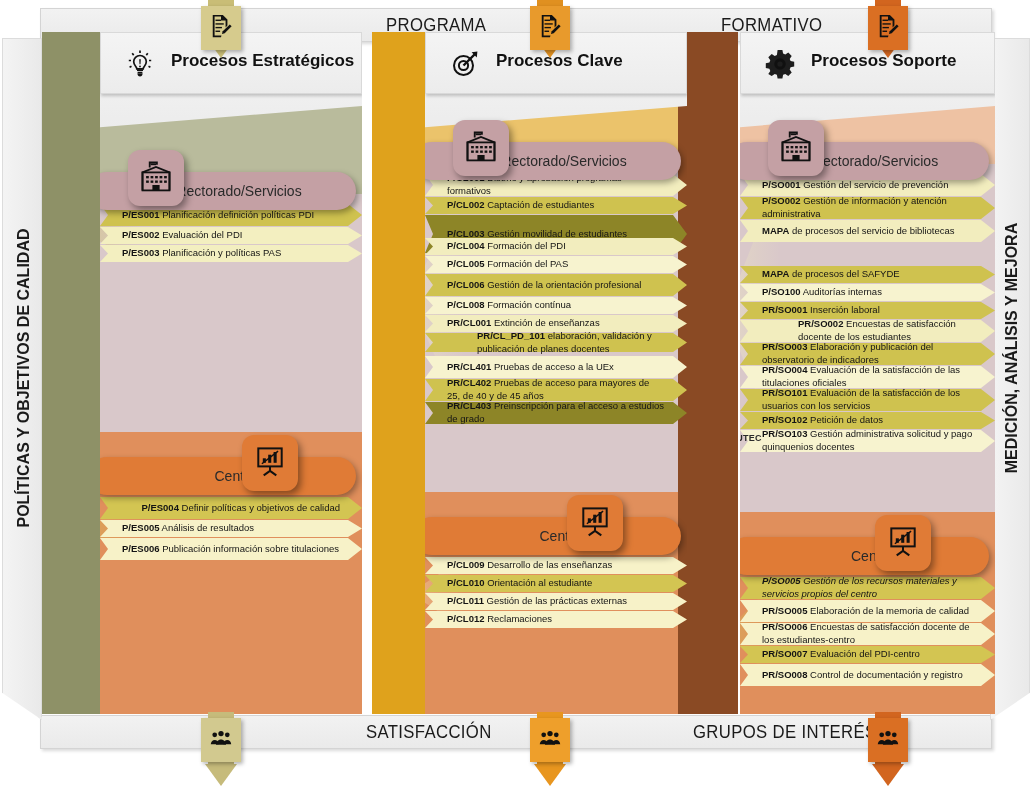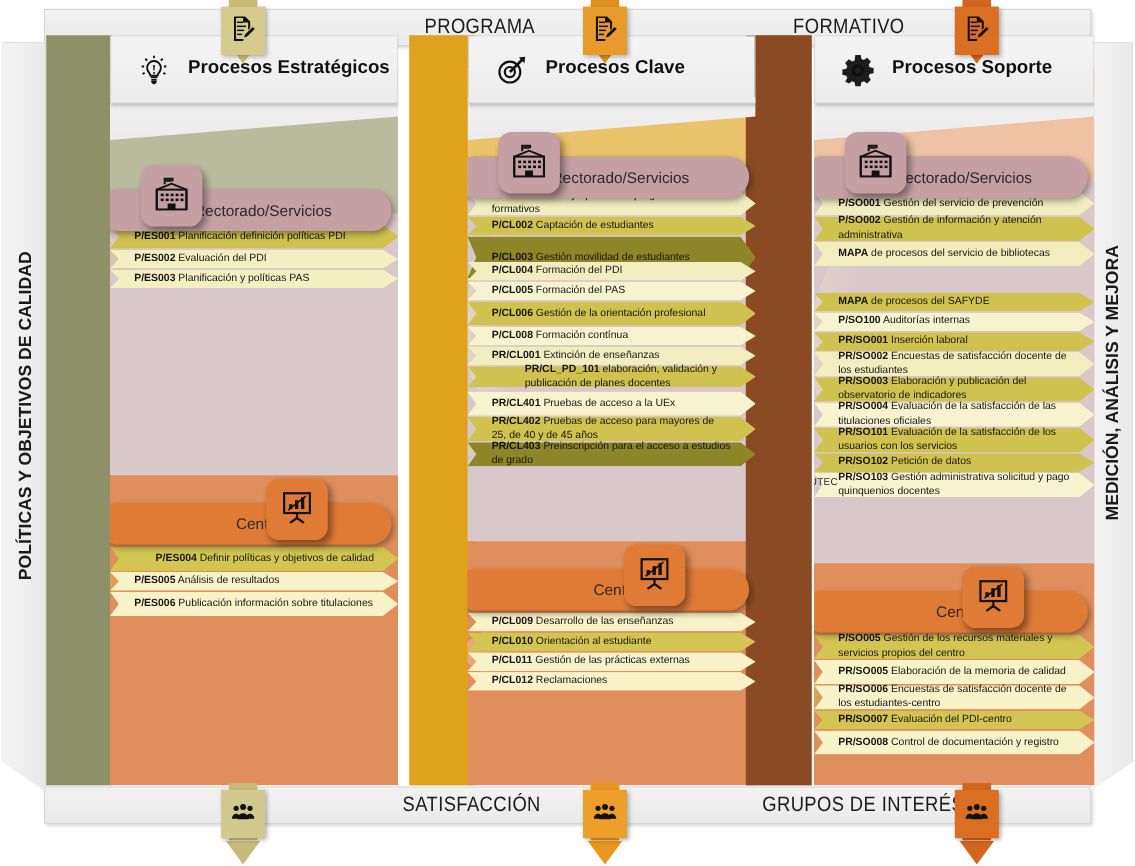--- a/index.html
+++ b/index.html
@@ -126,21 +126,21 @@
   }
   .chev-txt b { font-weight:bold; }
 
   
   .fan { position:absolute; z-index:2; }
 
   .utec {
     position:absolute; z-index:7; width:42px; height:38px;
     display:flex; flex-direction:column; align-items:center; justify-content:center;
   }
-  .utec-label{ font-size:9px; font-weight:normal; color:#2b2b2b; letter-spacing:.3px;}
+  .utec-label{ font-size:9px; font-weight:bold; color:#2b2b2b; letter-spacing:.3px;}
 
   
   .conn {
     position:absolute; width:26px; z-index:8;
   }
   .conn-stem { position:absolute; left:0; width:26px; }
   .conn-head {
     position:absolute; left:-3px; width:32px; height:22px;
     clip-path:polygon(0 0,100% 0,50% 100%);
   }
@@ -477,21 +477,21 @@
             <div class="chev-txt"><b>MAPA</b><span> de procesos del SAFYDE</span></div>
           </div>
           <div class="chev" style="top: 252px; height: 17px;">
             <div class="chev-bg" style="background: rgb(247, 243, 207);"></div>
             <div class="chev-txt"><b>P/SO100</b><span> Auditorías internas</span></div>
           </div>
           <div class="chev" style="top: 270px; height: 17px;">
             <div class="chev-bg" style="background: rgb(207, 194, 79);"></div>
             <div class="chev-txt"><b>PR/SO001</b><span> Inserción laboral</span></div>
           </div>
-          <div class="chev" style="top: 288px; height: 22px;">
+          <div class="chev" style="top: 288px; height: 22px; padding-left: 36px;">
             <div class="chev-bg" style="background: rgb(242, 237, 190);"></div>
             <div class="chev-txt"><b>PR/SO002</b><span> Encuestas de satisfacción docente de los estudiantes</span></div>
           </div>
           <div class="chev" style="top: 311px; height: 22px;">
             <div class="chev-bg" style="background: rgb(207, 194, 79);"></div>
             <div class="chev-txt"><b>PR/SO003</b><span> Elaboración y publicación del observatorio de indicadores</span></div>
           </div>
           <div class="chev" style="top: 334px; height: 22px;">
             <div class="chev-bg" style="background: rgb(247, 243, 207);"></div>
             <div class="chev-txt"><b>PR/SO004</b><span> Evaluación de la satisfacción de las titulaciones oficiales</span></div>
@@ -502,21 +502,21 @@
           </div>
           <div class="chev" style="top: 380px; height: 17px;">
             <div class="chev-bg" style="background: rgb(207, 194, 79);"></div>
             <div class="chev-txt"><b>PR/SO102</b><span> Petición de datos</span></div>
           </div>
           <div class="chev" style="top: 398px; height: 22px;">
             <div class="chev-bg" style="background: rgb(247, 243, 207);"></div>
             <div class="chev-txt"><b>PR/SO103</b><span> Gestión administrativa solicitud y pago quinquenios docentes</span></div>
           </div>
           <div class="fan" style="left: -6px; top: 545px; width: 46px; height: 110px; background: linear-gradient(90deg, rgba(211, 197, 82, 0.333), transparent); clip-path: polygon(0px 42%, 100% 0px, 100% 100%, 0px 58%);"></div>
-          <div class="chev" style="top: 545px; height: 22px;">
+          <div class="chev" style="top: 545px; height: 22px; font-style: italic;">
             <div class="chev-bg" style="background: rgb(211, 197, 82);"></div>
             <div class="chev-txt"><b>P/SO005</b><span> Gestión de los recursos materiales y servicios propios del centro</span></div>
           </div>
           <div class="chev" style="top: 568px; height: 22px;">
             <div class="chev-bg" style="background: rgb(247, 242, 200);"></div>
             <div class="chev-txt"><b>PR/SO005</b><span> Elaboración de la memoria de calidad</span></div>
           </div>
           <div class="chev" style="top: 591px; height: 22px;">
             <div class="chev-bg" style="background: rgb(247, 242, 200);"></div>
             <div class="chev-txt"><b>PR/SO006</b><span> Encuestas de satisfacción docente de los estudiantes-centro</span></div>

